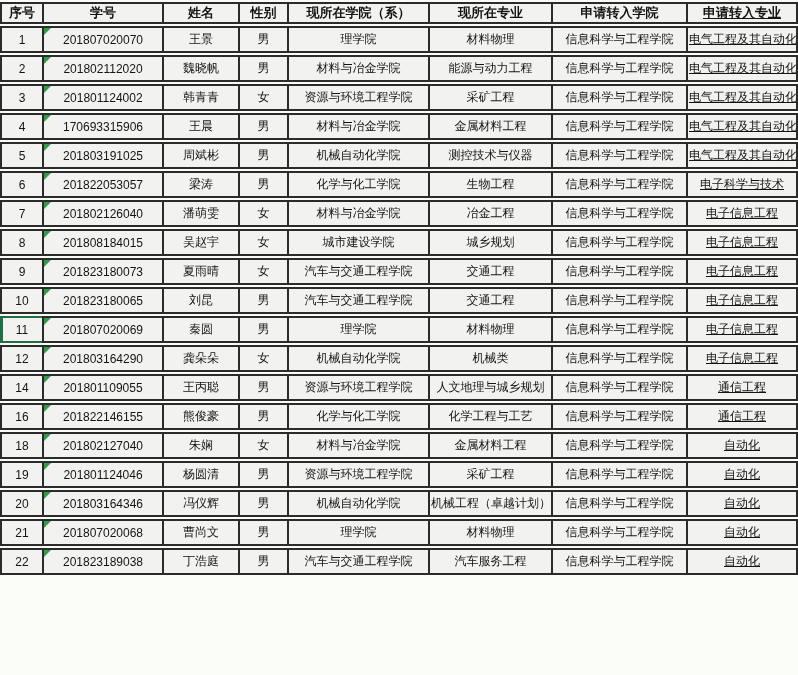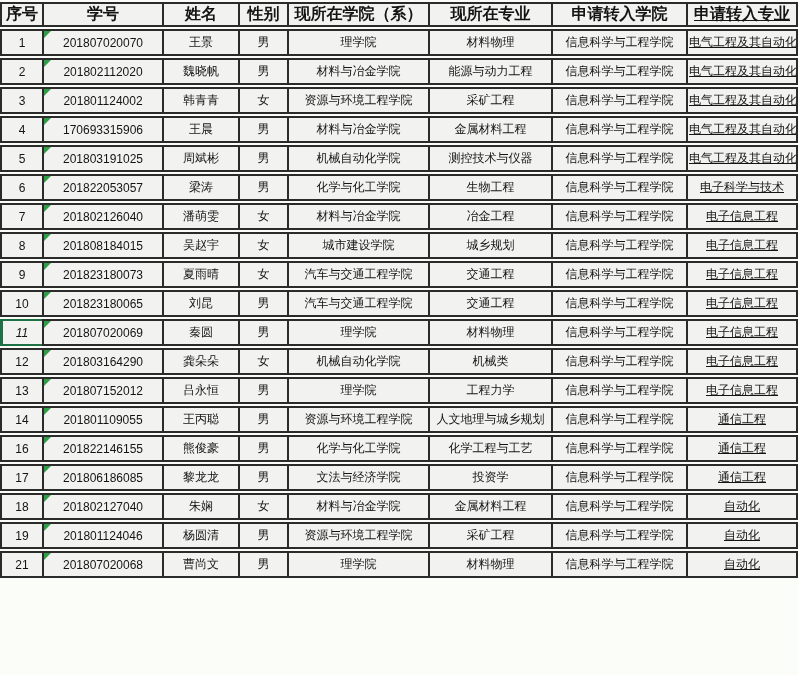--- a/index.html
+++ b/index.html
@@ -26,34 +26,33 @@
     box-sizing:border-box;
     border:2px solid var(--border-dark);
     border-right:none;
     background:var(--cell-bg);
     color:var(--text);
     text-align:center;vertical-align:middle;
     white-space:nowrap;overflow:hidden;
     padding:0 1px;
   }
   th:last-child,td:last-child{border-right:2px solid var(--border-dark);text-decoration:underline;}
-  th{height:14px;font-size:16px;font-weight:bold;}
+  th{height:14px;font-size:13px;font-weight:bold;}
   td{height:27px;font-size:12px;}
   td.flagged{position:relative;}
   td.flagged::before{
     content:"";position:absolute;left:0;top:0;width:0;height:0;
     border-style:solid;border-width:7px 7px 0 0;
     border-color:var(--flag-green) transparent transparent transparent;
   }
   td.selected{
     border-top-color:var(--selection-green);
     border-left-color:var(--selection-green);
     border-bottom-color:var(--selection-green);
     box-shadow:inset 1px 0 0 var(--selection-green);
-    font-style:italic;
   }
 </style>
 </head>
 <body>
 
 <div class="sheet">
   <table>
     <colgroup>
       <col class="c0">
         <col class="c1">
@@ -191,84 +190,84 @@
           <td>12</td>
           <td class="flagged">201803164290</td>
           <td>龚朵朵</td>
           <td>女</td>
           <td>机械自动化学院</td>
           <td>机械类</td>
           <td>信息科学与工程学院</td>
           <td>电子信息工程</td>
         </tr>
         <tr>
-          <td>13</td>
-          <td class="flagged">201807152012</td>
-          <td>吕永恒</td>
-          <td>男</td>
-          <td>理学院</td>
-          <td>工程力学</td>
-          <td>信息科学与工程学院</td>
-          <td>电子信息工程</td>
-        </tr>
-        <tr>
           <td>14</td>
           <td class="flagged">201801109055</td>
           <td>王丙聪</td>
           <td>男</td>
           <td>资源与环境工程学院</td>
           <td>人文地理与城乡规划</td>
           <td>信息科学与工程学院</td>
           <td>通信工程</td>
         </tr>
         <tr>
           <td>16</td>
           <td class="flagged">201822146155</td>
           <td>熊俊豪</td>
           <td>男</td>
           <td>化学与化工学院</td>
           <td>化学工程与工艺</td>
           <td>信息科学与工程学院</td>
           <td>通信工程</td>
         </tr>
         <tr>
-          <td>17</td>
-          <td class="flagged">201806186085</td>
-          <td>黎龙龙</td>
-          <td>男</td>
-          <td>文法与经济学院</td>
-          <td>投资学</td>
-          <td>信息科学与工程学院</td>
-          <td>通信工程</td>
-        </tr>
-        <tr>
           <td>18</td>
           <td class="flagged">201802127040</td>
           <td>朱娴</td>
           <td>女</td>
           <td>材料与冶金学院</td>
           <td>金属材料工程</td>
           <td>信息科学与工程学院</td>
           <td>自动化</td>
         </tr>
         <tr>
           <td>19</td>
           <td class="flagged">201801124046</td>
           <td>杨圆清</td>
           <td>男</td>
           <td>资源与环境工程学院</td>
           <td>采矿工程</td>
           <td>信息科学与工程学院</td>
           <td>自动化</td>
         </tr>
         <tr>
+          <td>20</td>
+          <td class="flagged">201803164346</td>
+          <td>冯仪辉</td>
+          <td>男</td>
+          <td>机械自动化学院</td>
+          <td>机械工程（卓越计划）</td>
+          <td>信息科学与工程学院</td>
+          <td>自动化</td>
+        </tr>
+        <tr>
           <td>21</td>
           <td class="flagged">201807020068</td>
           <td>曹尚文</td>
           <td>男</td>
           <td>理学院</td>
           <td>材料物理</td>
+          <td>信息科学与工程学院</td>
+          <td>自动化</td>
+        </tr>
+        <tr>
+          <td>22</td>
+          <td class="flagged">201823189038</td>
+          <td>丁浩庭</td>
+          <td>男</td>
+          <td>汽车与交通工程学院</td>
+          <td>汽车服务工程</td>
           <td>信息科学与工程学院</td>
           <td>自动化</td>
         </tr>
       </tbody>
   </table>
 </div>
 
 </body></html>

